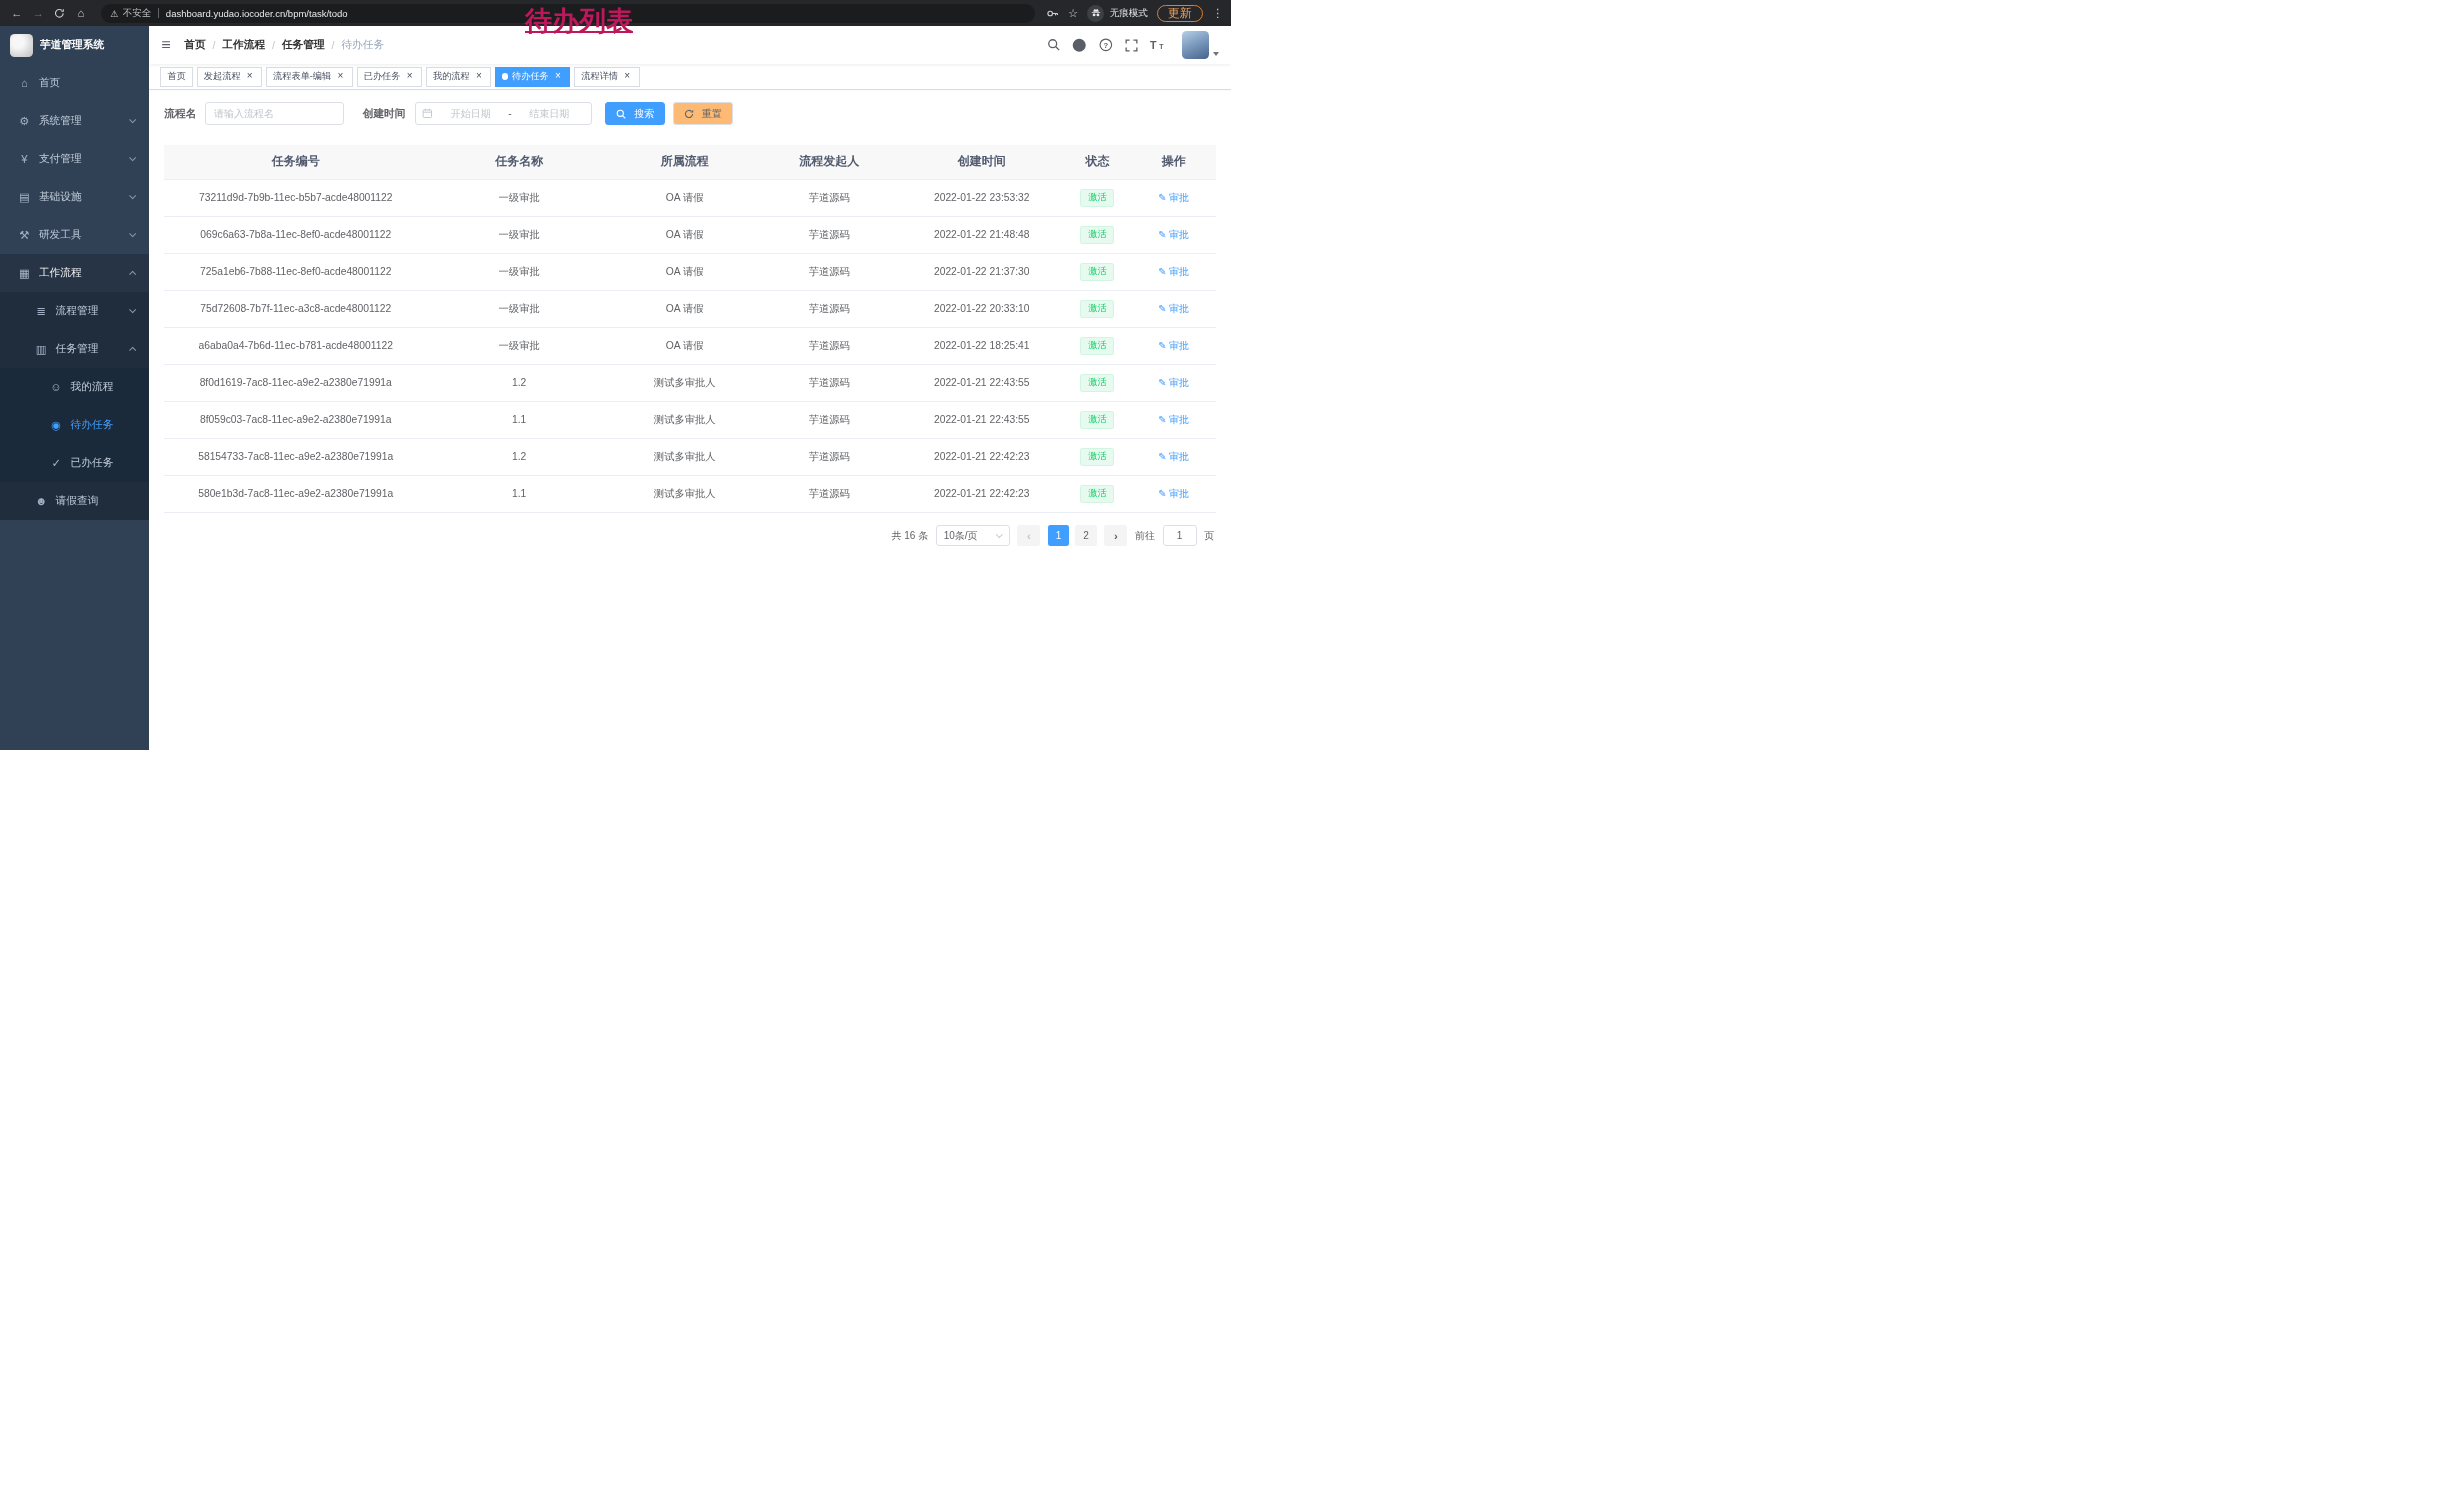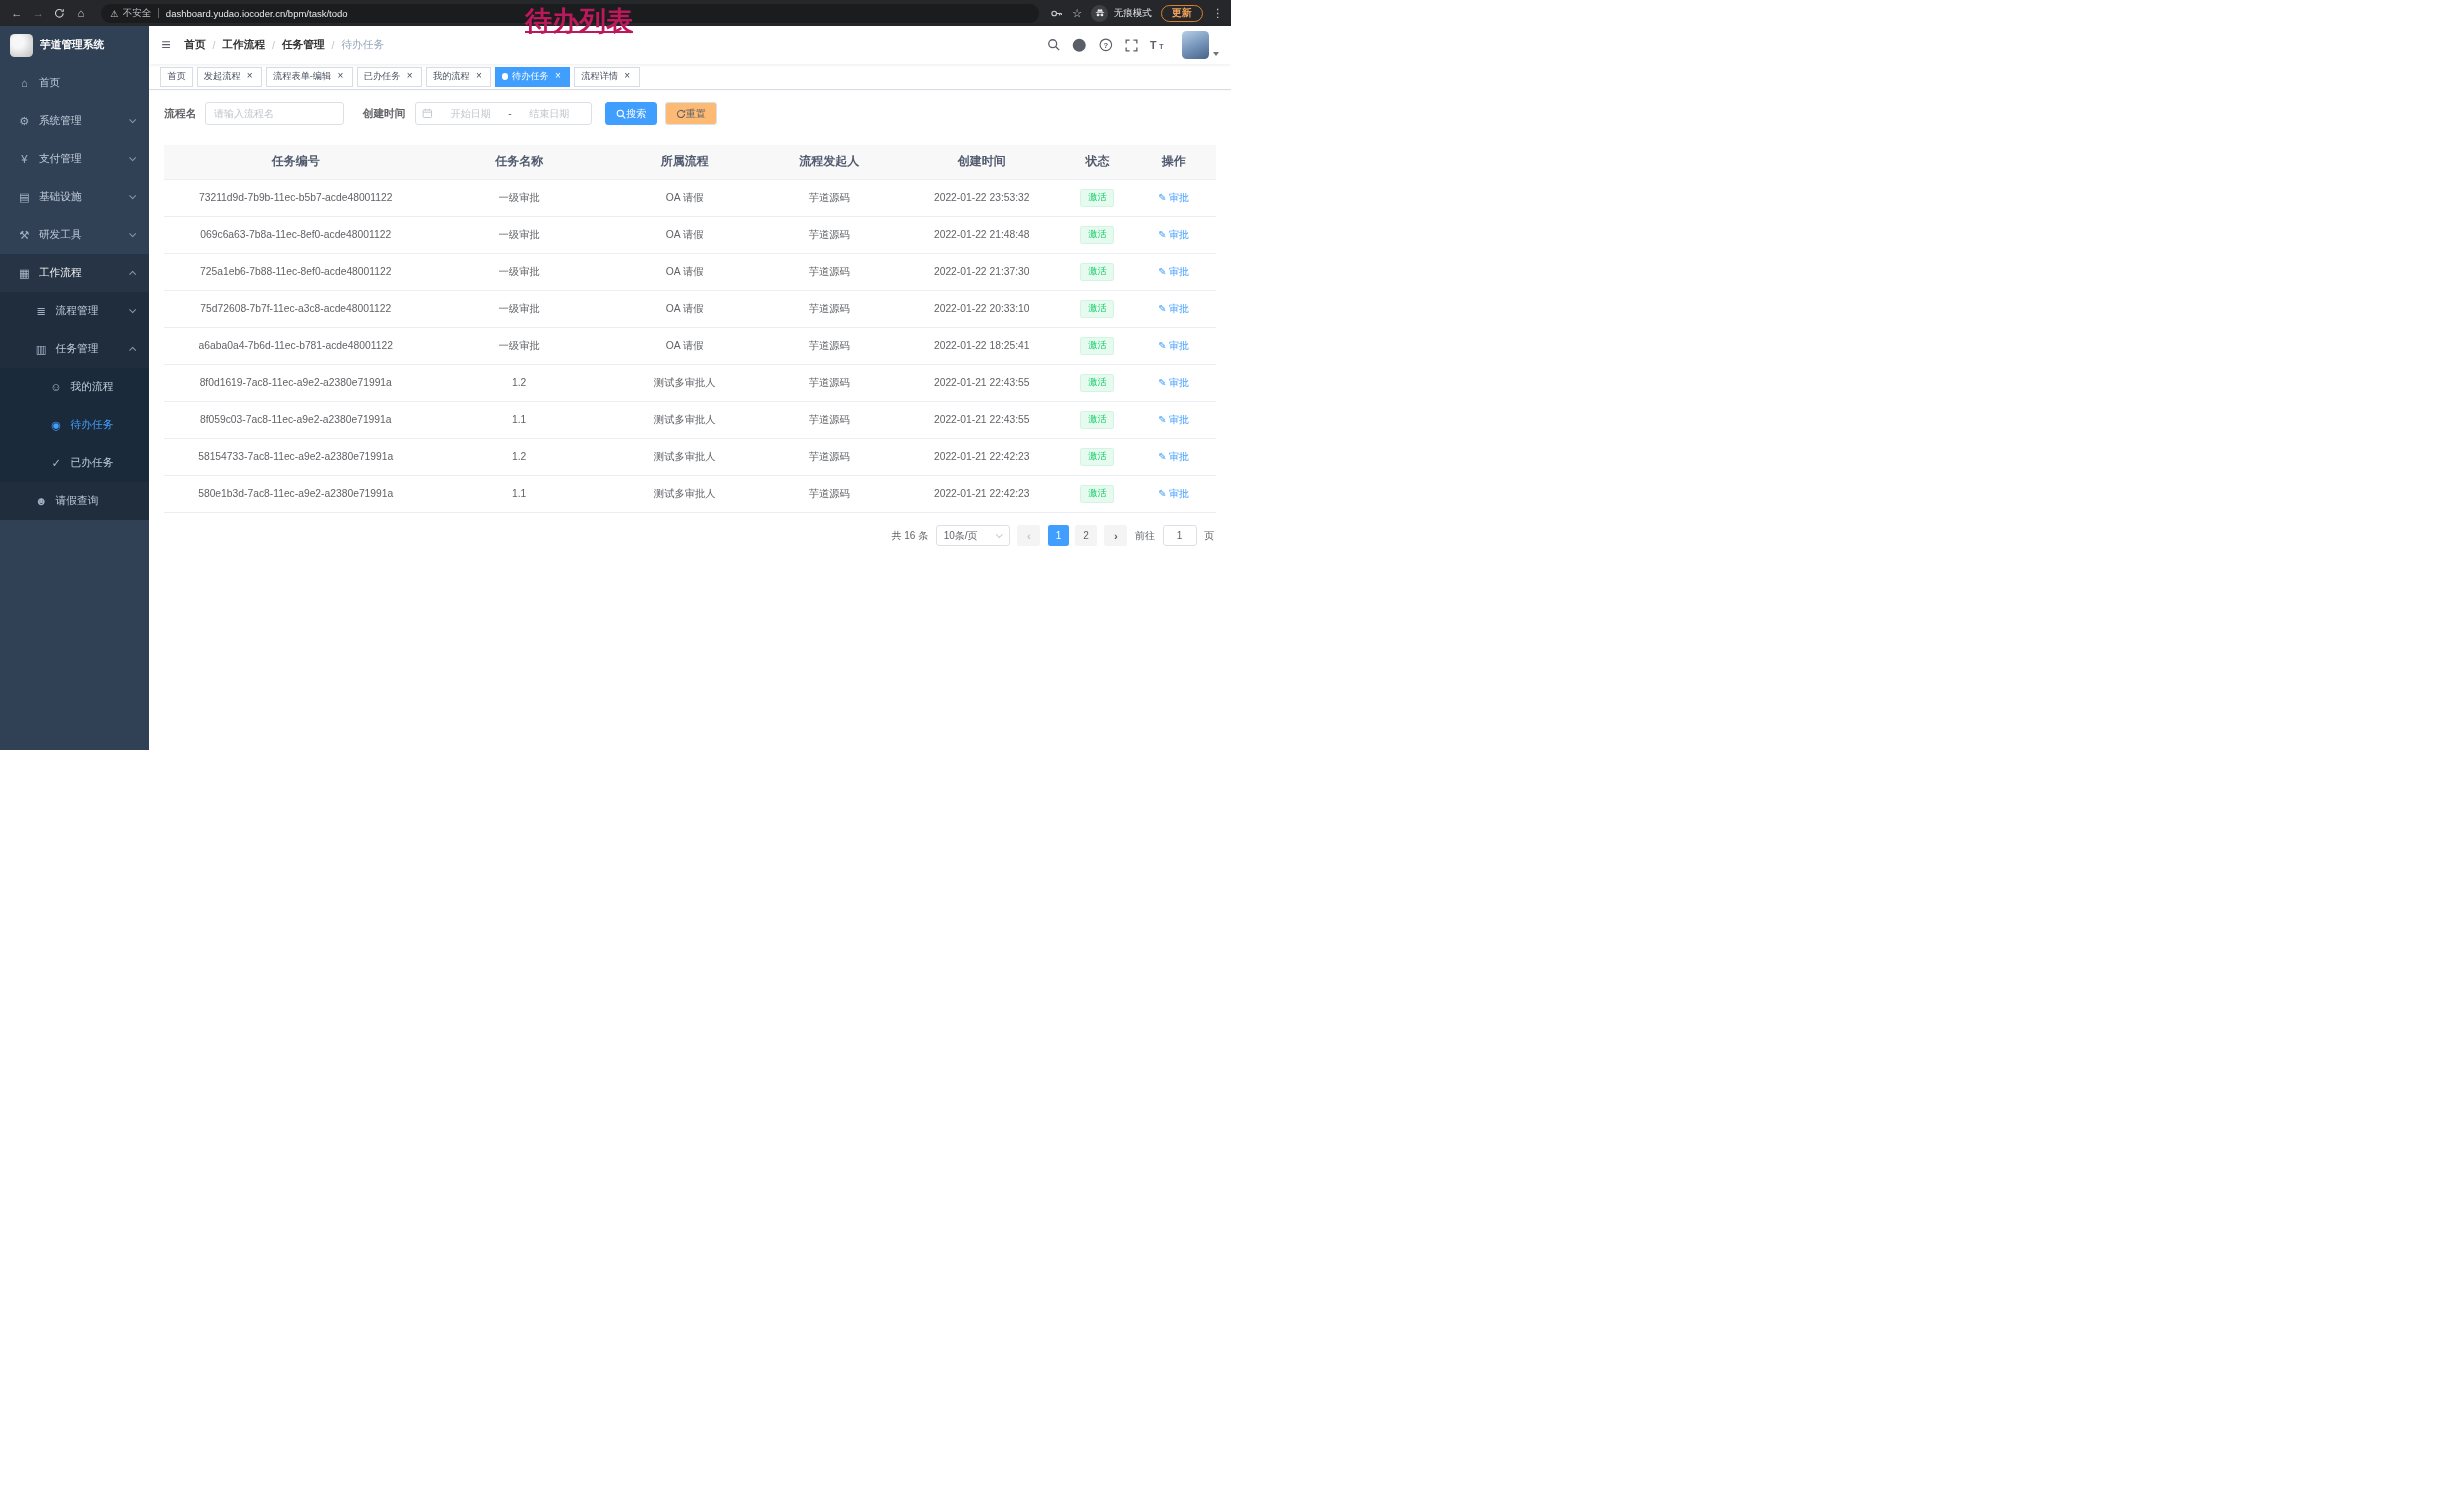--- a/index.html
+++ b/index.html
@@ -13,21 +13,21 @@
 .omnibox{flex:1;height:19px;background:#1b1c1e;border-radius:10px;margin:0 7.6px;display:flex;align-items:center;padding:0 9.2px;font-size:9.5px;min-width:0}
 .warn-icon{font-size:9.2px;margin-right:4.6px;color:#bdc1c6}
 .sec-label{color:#bdc1c6;margin-right:6.9px}
 .omni-div{width:0.8px;height:10.7px;background:#5f6368;margin-right:6.9px}
 .url{color:#e8eaed;white-space:nowrap;overflow:hidden}
 .chrome-right{display:flex;align-items:center;gap:9.2px;margin-left:3.1px}
 .star{font-size:11.4px;cursor:pointer}
 .incognito{display:flex;align-items:center;gap:5.3px}
 .incog-circle{width:17px;height:17px;border-radius:50%;background:#3c4043;display:flex;align-items:center;justify-content:center}
 .incog-label{color:#e8eaed;font-size:9.5px;white-space:nowrap}
-.update-pill{height:17px;display:flex;align-items:center;padding:0 10px;border:1.1px solid #d9822b;border-radius:9.2px;color:#f0a05a;font-size:10px;font-weight:700;cursor:pointer;white-space:nowrap}
+.update-pill{height:17px;display:flex;align-items:center;padding:0 10px;border:1.1px solid #d9822b;border-radius:9.2px;color:#f0a05a;font-size:12px;font-weight:400;cursor:pointer;white-space:nowrap}
 .dots{font-size:11.4px;cursor:pointer}
 
 
 .annotation{position:absolute;left:525px;top:6.1px;font-size:27px;font-weight:700;line-height:30.5px;text-decoration:underline;text-decoration-thickness:2.3px;text-underline-offset:0.8px;z-index:50;white-space:nowrap}
 
 
 .app{display:flex;height:724px}
 .sidebar{width:149px;background:#304156;flex-shrink:0;display:flex;flex-direction:column;overflow:hidden}
 .logo-row{height:38px;display:flex;align-items:center;padding-left:10px;gap:7px;cursor:pointer}
 .logo-avatar{width:23px;height:23px;border-radius:4.6px;background:radial-gradient(circle at 35% 35%,#f7f7f7 0 28%,#dcdcdc 60%,#bdbdbd 100%);flex-shrink:0}
@@ -71,21 +71,21 @@
 
 
 .content{flex:1;padding:12.2px 15.3px 0;overflow:hidden}
 .filter-bar{display:flex;align-items:center;gap:7.6px;margin-bottom:20px;font-size:10.7px;color:#606266}
 .f-label{font-weight:700;color:#606266;margin-right:1.5px;white-space:nowrap}
 .f-input{width:139px;height:23px;border:0.8px solid #dcdfe6;border-radius:3.1px;padding:0 7.6px;font-size:10px;color:#606266;outline:none;font-family:inherit}
 .f-input::placeholder{color:#c0c4cc}
 .date-range{width:177px;height:23px;border:0.8px solid #dcdfe6;border-radius:3.1px;display:flex;align-items:center;padding:0 6.9px;gap:3.1px;color:#c0c4cc;font-size:10px;cursor:pointer}
 .dr-ph{flex:1;text-align:center;white-space:nowrap}
 .dr-sep{color:#606266}
-.btn{height:23px;display:inline-flex;align-items:center;gap:0;padding:0 10px;border-radius:3.1px;font-size:10px;border:0.8px solid transparent;cursor:pointer;font-family:inherit;white-space:nowrap}
+.btn{height:23px;display:inline-flex;align-items:center;gap:8px;padding:0 10px;border-radius:3.1px;font-size:10px;border:0.8px solid transparent;cursor:pointer;font-family:inherit;white-space:nowrap}
 .btn-primary{background:#409eff;border-color:#409eff;color:#fff;margin-left:6.1px}
 .btn-plain{background:#fdba74;border-color:#dcdfe6;color:#606266}
 
 table{width:100%;border-collapse:collapse;table-layout:fixed}
 thead th{background:#f8f8f9;height:34px;font-size:12px;font-weight:700;color:#515a6e;border-bottom:0.8px solid #ebeef5;text-align:center;white-space:nowrap}
 tbody td{height:37px;font-size:10.3px;color:#606266;border-bottom:0.8px solid #ebeef5;text-align:center;white-space:nowrap;overflow:hidden}
 .status-tag{display:inline-block;padding:1.5px 6.9px;background:#e7faf0;border:0.8px solid #d0f5e0;color:#13ce66;border-radius:2.3px;font-size:9.2px;line-height:13px}
 .action-link{color:#409eff;font-size:10px;display:inline-flex;align-items:center;gap:2.3px;cursor:pointer;text-decoration:none}
 
 

